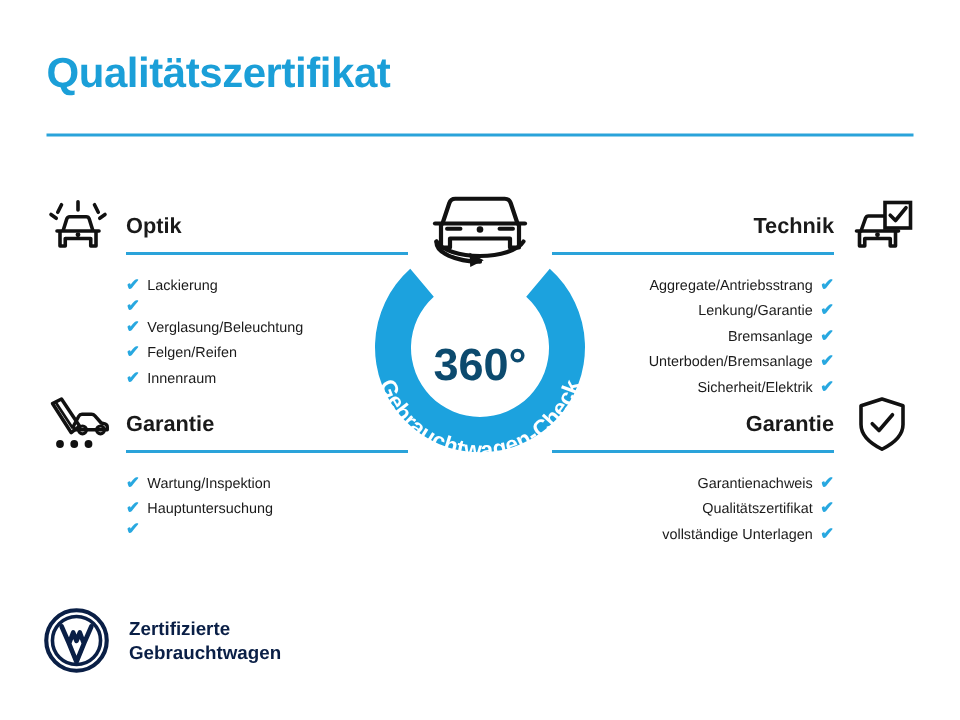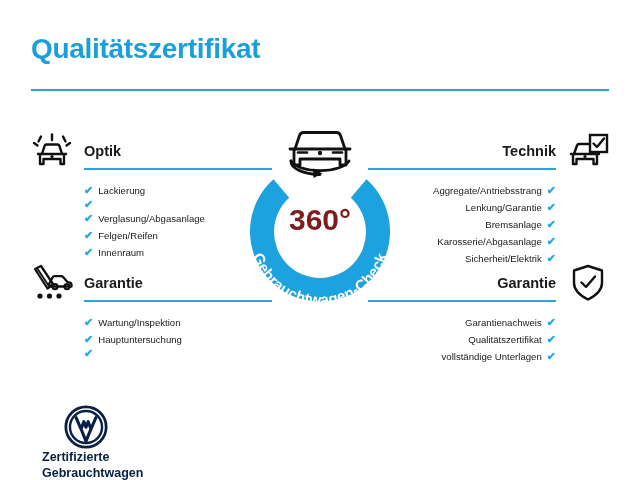--- a/index.html
+++ b/index.html
@@ -122,37 +122,36 @@
     position: absolute;
     left: 232px;
     top: 117px;
     width: 176px;
     height: 196px;
   }
   .badge-svg { display: block; }
   .badge-num {
     position: absolute;
     left: 0;
-    top: 86px;
+    top: 110px;
     width: 176px;
     text-align: center;
     font-size: 30px;
     font-weight: bold;
-    color: #7f1d1d;
+    color: #0c4a6e;
     letter-spacing: 0px;
   }
 
   
   .footer-logo {
     position: absolute;
     left: 29px;
     top: 405px;
     display: flex;
     align-items: center;
-    flex-direction: column;
   }
   .vw-mark { width: 44px; height: 44px; display: block; }
   .footer-text {
     margin-left: 13px;
     font-size: 12.5px;
     font-weight: bold;
     color: #0a1f46;
     line-height: 16px;
     white-space: nowrap;
   }
@@ -188,21 +187,21 @@
     <ul class="sec-list">
       <li>
           <span class="check">✔</span>
           <span class="li-label">Lackierung</span>
         </li>
       <li>
           <span class="check">✔</span>
         </li>
       <li>
           <span class="check">✔</span>
-          <span class="li-label">Verglasung/Abgasanlage</span>
+          <span class="li-label">Verglasung/Beleuchtung</span>
         </li>
       <li>
           <span class="check">✔</span>
           <span class="li-label">Felgen/Reifen</span>
         </li>
       <li>
           <span class="check">✔</span>
           <span class="li-label">Innenraum</span>
         </li>
     </ul>
@@ -268,21 +267,21 @@
       <li>
           <span class="check">✔</span>
           <span class="li-label">Lenkung/Garantie</span>
         </li>
       <li>
           <span class="check">✔</span>
           <span class="li-label">Bremsanlage</span>
         </li>
       <li>
           <span class="check">✔</span>
-          <span class="li-label">Karosserie/Abgasanlage</span>
+          <span class="li-label">Unterboden/Bremsanlage</span>
         </li>
       <li>
           <span class="check">✔</span>
           <span class="li-label">Sicherheit/Elektrik</span>
         </li>
     </ul>
   </div>
 
   <div class="section sec-garantie right">
     <div class="sec-head">

